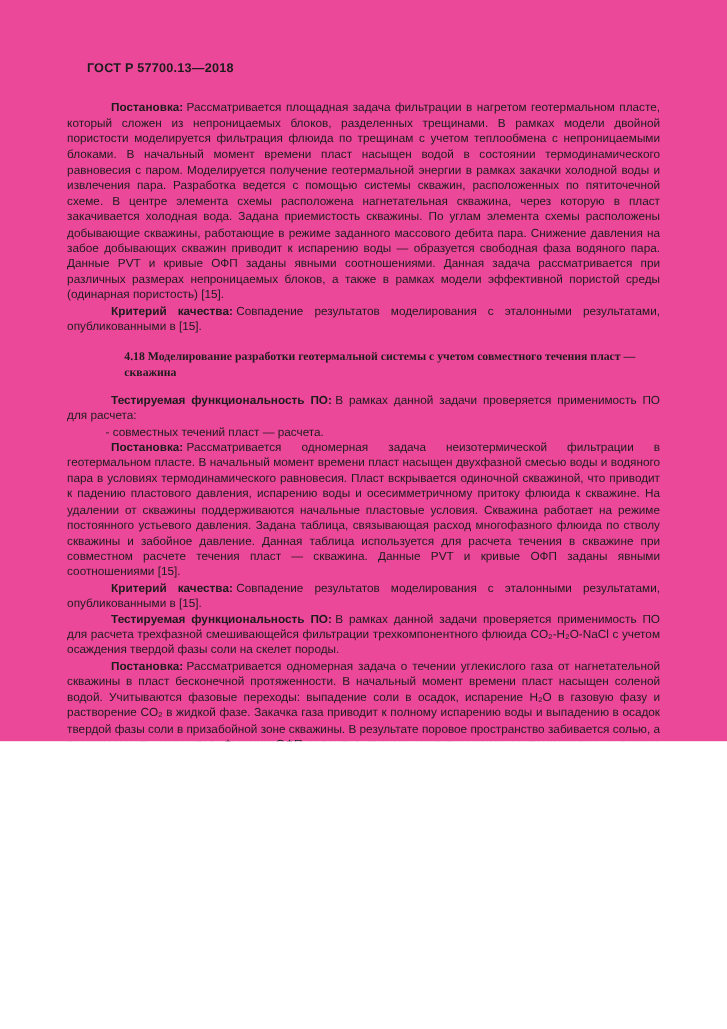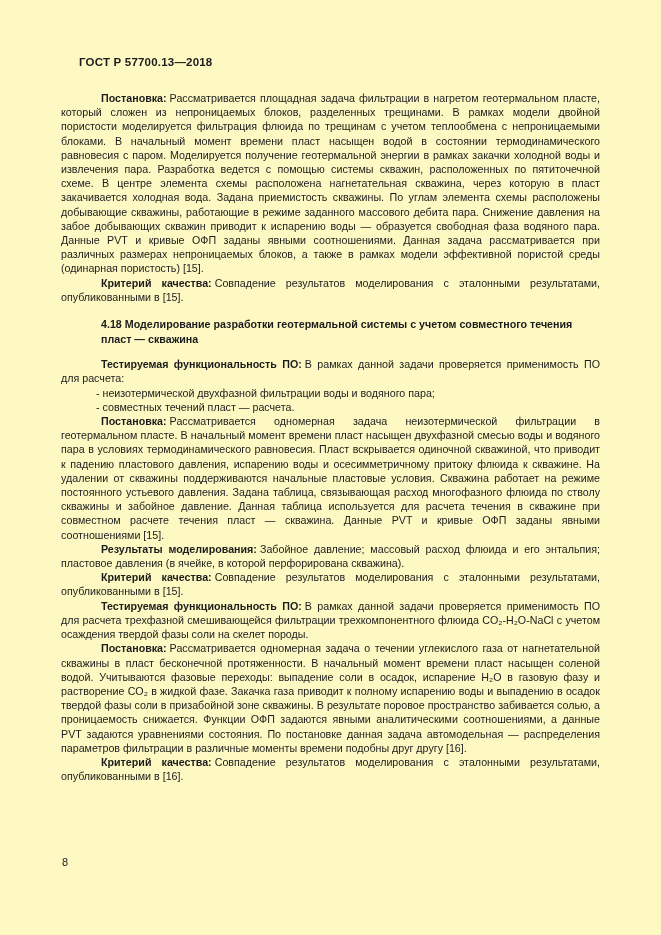--- a/index.html
+++ b/index.html
@@ -3,22 +3,22 @@
 <meta charset="utf-8">
 <style>
   html, body {
     margin: 0;
     padding: 0;
     background: #ffffff;
   }
   .page {
     position: relative;
     width: 661px;
-    height: 935px;
-    background: #fef9c3;
+    height: 674px;
+    background: #ec4899;
     font-family: "Liberation Sans", "DejaVu Sans", sans-serif;
     color: #1c1c1c;
     overflow: hidden;
   }
   .doc-header {
     position: absolute;
     top: 56px;
     left: 79px;
     font-size: 11.5px;
     font-weight: bold;
@@ -39,24 +39,25 @@
   }
   .para b {
     padding-right: 3px;
   }
   .list-item {
     margin: 0;
     padding-left: 35px;
     text-align: left;
   }
   .heading {
-    margin: 13px 0 11px 40px;
+    margin: 13px 0 11px 52px;
     font-weight: bold;
     text-align: left;
     line-height: 14.6px;
+    font-family: Liberation Serif, serif;
   }
   .page-number {
     position: absolute;
     left: 62px;
     top: 856px;
     font-size: 11px;
   }
 </style>
 </head>
 <body>
@@ -69,27 +70,25 @@
 
     <p class="para"><b>Постановка:</b><span>Рассматривается площадная задача фильтрации в нагретом геотермальном пласте, который сложен из непроницаемых блоков, разделенных трещинами. В рамках модели двойной пористости моделируется фильтрация флюида по трещинам с учетом теплообмена с непроницаемыми блоками. В начальный момент времени пласт насыщен водой в состоянии термодинамического равновесия с паром. Моделируется получение геотермальной энергии в рамках закачки холодной воды и извлечения пара. Разработка ведется с помощью системы скважин, расположенных по пятиточечной схеме. В центре элемента схемы расположена нагнетательная скважина, через которую в пласт закачивается холодная вода. Задана приемистость скважины. По углам элемента схемы расположены добывающие скважины, работающие в режиме заданного массового дебита пара. Снижение давления на забое добывающих скважин приводит к испарению воды — образуется свободная фаза водяного пара. Данные PVT и кривые ОФП заданы явными соотношениями. Данная задача рассматривается при различных размерах непроницаемых блоков, а также в рамках модели эффективной пористой среды (одинарная пористость) [15].</span></p>
 
 
     <p class="para"><b>Критерий качества:</b><span>Совпадение результатов моделирования с эталонными результатами, опубликованными в [15].</span></p>
 
     <p class="heading">4.18 Моделирование разработки геотермальной системы с учетом совместного течения пласт — скважина</p>
 
     <p class="para"><b>Тестируемая функциональность ПО:</b><span>В рамках данной задачи проверяется применимость ПО для расчета:</span></p>
 
-    <p class="list-item">- неизотермической двухфазной фильтрации воды и водяного пара;</p>
 
     <p class="list-item">- совместных течений пласт — расчета.</p>
 
     <p class="para"><b>Постановка:</b><span>Рассматривается одномерная задача неизотермической фильтрации в геотермальном пласте. В начальный момент времени пласт насыщен двухфазной смесью воды и водяного пара в условиях термодинамического равновесия. Пласт вскрывается одиночной скважиной, что приводит к падению пластового давления, испарению воды и осесимметричному притоку флюида к скважине. На удалении от скважины поддерживаются начальные пластовые условия. Скважина работает на режиме постоянного устьевого давления. Задана таблица, связывающая расход многофазного флюида по стволу скважины и забойное давление. Данная таблица используется для расчета течения в скважине при совместном расчете течения пласт — скважина. Данные PVT и кривые ОФП заданы явными соотношениями [15].</span></p>
 
-    <p class="para"><b>Результаты моделирования:</b><span>Забойное давление; массовый расход флюида и его энтальпия; пластовое давления (в ячейке, в которой перфорирована скважина).</span></p>
 
     <p class="para"><b>Критерий качества:</b><span>Совпадение результатов моделирования с эталонными результатами, опубликованными в [15].</span></p>
 
 
     <p class="para"><b>Тестируемая функциональность ПО:</b><span>В рамках данной задачи проверяется применимость ПО для расчета трехфазной смешивающейся фильтрации трехкомпонентного флюида CO₂-H₂O-NaCl с учетом осаждения твердой фазы соли на скелет породы.</span></p>
 
     <p class="para"><b>Постановка:</b><span>Рассматривается одномерная задача о течении углекислого газа от нагнетательной скважины в пласт бесконечной протяженности. В начальный момент времени пласт насыщен соленой водой. Учитываются фазовые переходы: выпадение соли в осадок, испарение H₂O в газовую фазу и растворение CO₂ в жидкой фазе. Закачка газа приводит к полному испарению воды и выпадению в осадок твердой фазы соли в призабойной зоне скважины. В результате поровое пространство забивается солью, а проницаемость снижается. Функции ОФП задаются явными аналитическими соотношениями, а данные PVT задаются уравнениями состояния. По постановке данная задача автомодельная — распределения параметров фильтрации в различные моменты времени подобны друг другу [16].</span></p>
 
 
     <p class="para"><b>Критерий качества:</b><span>Совпадение результатов моделирования с эталонными результатами, опубликованными в [16].</span></p>

